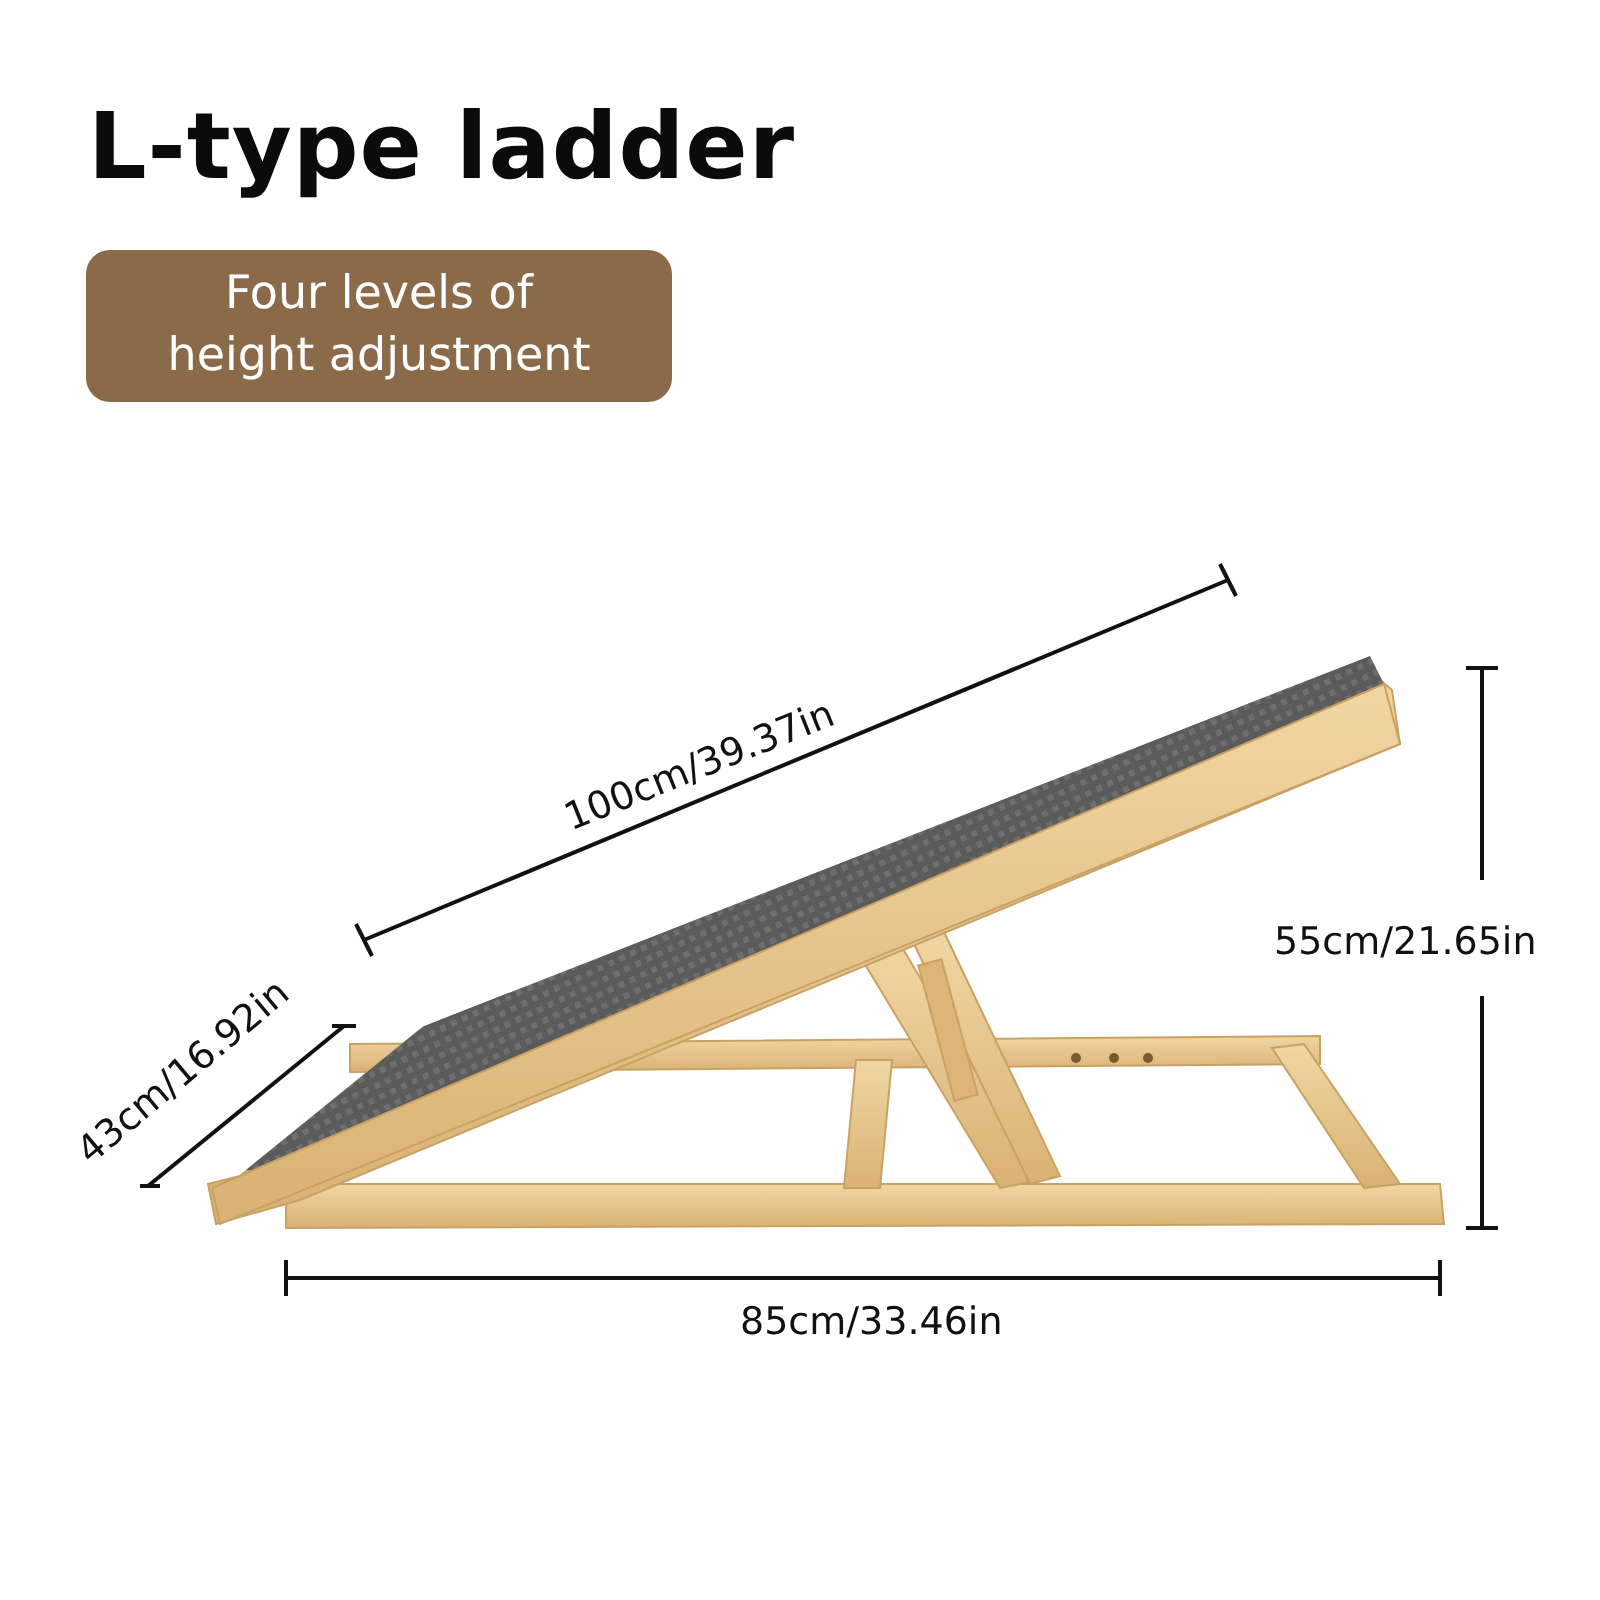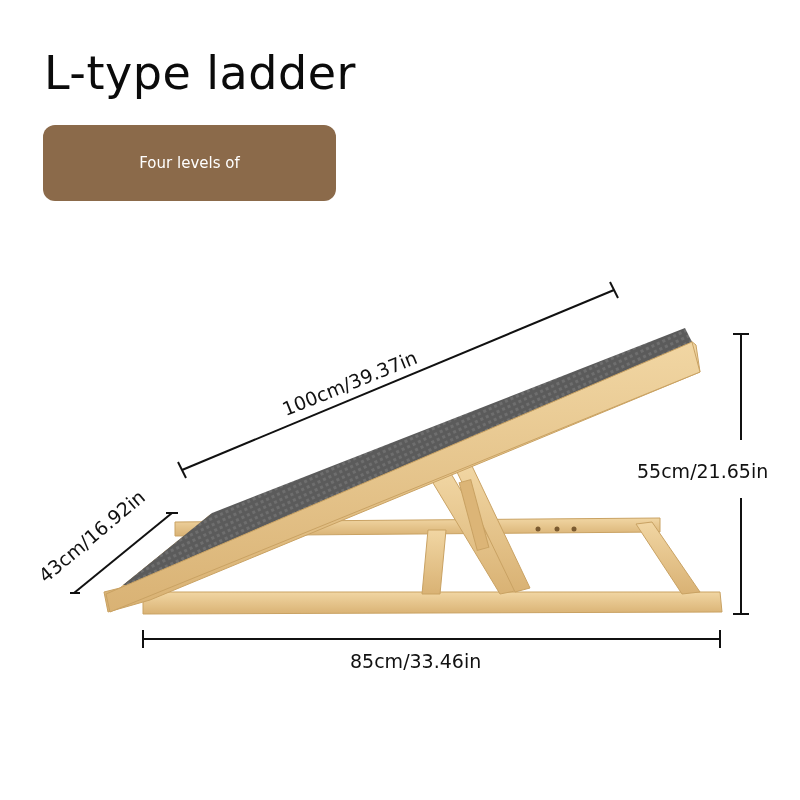--- a/index.html
+++ b/index.html
@@ -1,29 +1,30 @@
 <!DOCTYPE html>
 <html><head>
   <meta charset="utf-8">
   <style>
     html, body { margin: 0; padding: 0; background: #ffffff; }
     body { width: 800px; height: 800px; position: relative; overflow: hidden; font-family: "DejaVu Sans", sans-serif; }
-    .title { position: absolute; left: 44px; top: 50px; font-size: 46px; font-weight: normal; color: #0b0b0b; letter-spacing: 0.5px; margin: 0; line-height: 1; text-align: center; }
-    .badge { position: absolute; left: 43px; top: 125px; width: 293px; height: 76px; background: #8b6a4a; border-radius: 12px; color: #fff; display: flex; flex-direction: column; align-items: center; justify-content: center; font-size: 15px; line-height: 31px; font-weight: 500; }
+    .title { position: absolute; left: 44px; top: 50px; font-size: 46px; font-weight: bold; color: #0b0b0b; letter-spacing: 0.5px; margin: 0; line-height: 1; text-align: center; }
+    .badge { position: absolute; left: 43px; top: 125px; width: 293px; height: 76px; background: #8b6a4a; border-radius: 12px; color: #fff; display: flex; flex-direction: column; align-items: center; justify-content: center; font-size: 23px; line-height: 31px; font-weight: 500; }
     .badge span { display: block; }
     .diagram { position: absolute; left: 0; top: 0; }
     .dim { position: absolute; font-size: 19px; color: #111; white-space: nowrap; transform-origin: center center; }
   </style>
 </head>
 <body>
 
 <h1 class="title">L-type ladder</h1>
 
 <div class="badge">
   <span>Four levels of</span>
+  <span>height adjustment</span>
 </div>
 
 <svg class="diagram" width="800" height="800" viewBox="0 0 800 800">
   <defs>
     <linearGradient id="woodg" x1="0" y1="0" x2="0" y2="1">
       <stop offset="0" stop-color="#f1d6a3"></stop>
       <stop offset="1" stop-color="#d9b274"></stop>
     </linearGradient>
     <pattern id="carpet" width="6" height="6" patternUnits="userSpaceOnUse" patternTransform="rotate(-25)">
       <rect width="6" height="6" fill="#5b5b5b"></rect>
@@ -71,13 +72,13 @@
     <line x1="143" y1="639" x2="720" y2="639"></line>
     <line x1="143" y1="630" x2="143" y2="648"></line>
     <line x1="720" y1="630" x2="720" y2="648"></line>
   </g>
   <rect x="636" y="440" width="160" height="58" fill="#ffffff"></rect>
 </svg>
 
 <div class="dim" style="left:278px; top:372px; transform: rotate(-22deg);">100cm/39.37in</div>
 <div class="dim" style="left:26px; top:525px; transform: rotate(-40deg);">43cm/16.92in</div>
 <div class="dim" style="left:637px; top:460px;">55cm/21.65in</div>
-<div class="dim" style="left:350px; top:650px;">85cm/33.46in</div>
+<div class="dim" style="left:370px; top:650px;">85cm/33.46in</div>
 
 </body></html>

